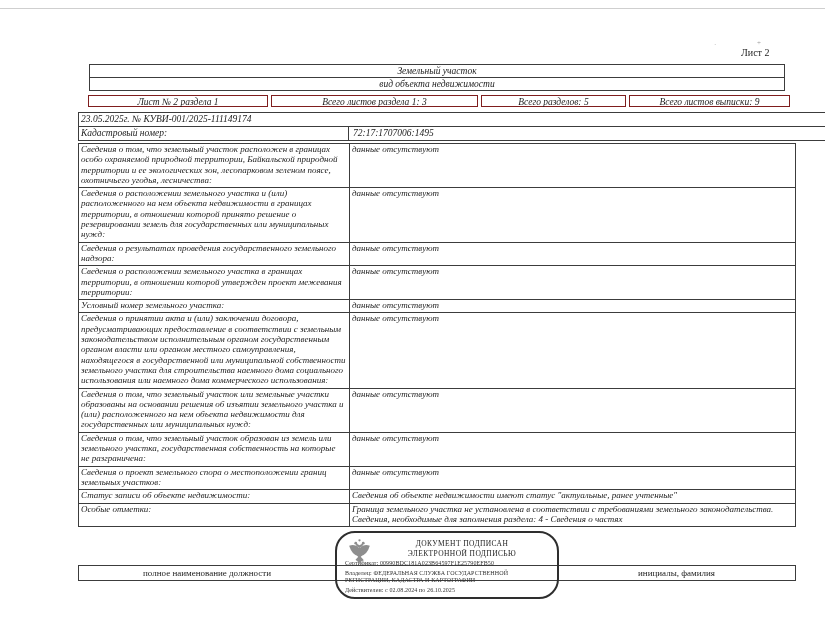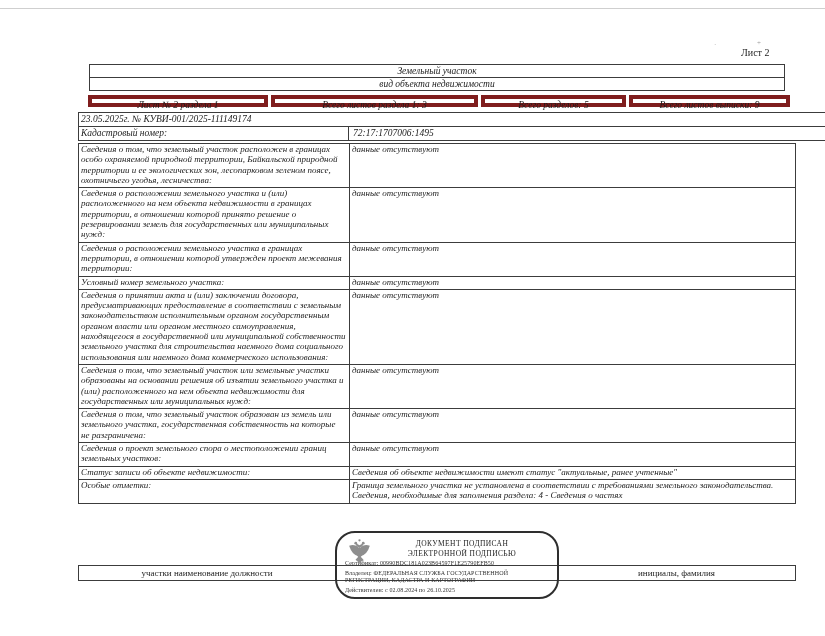--- a/index.html
+++ b/index.html
@@ -16,21 +16,21 @@
   .sheet-label{position:absolute;left:741px;top:47px;font-size:10px;}
 
   .doc{position:absolute;left:78px;top:64px;width:718px;font-style:italic;}
 
   .obj-table{width:696px;margin-left:11px;}
   .obj-row{border:1px solid #3c3c3c;text-align:center;font-size:9.5px;
     height:12px;line-height:12px;}
   .obj-row + .obj-row{margin-top:-1px;}
 
   .sheet-info{width:702px;margin-left:10px;margin-top:4px;display:flex;gap:3px;}
-  .sheet-info .cell{border:4px solid #7f1d1d;text-align:center;font-size:9.5px;
+  .sheet-info .cell{border:1px solid #7f1d1d;text-align:center;font-size:9.5px;
     height:12px;line-height:12px;box-sizing:border-box;}
   .sheet-info .cell:nth-child(1){width:180px;}
   .sheet-info .cell:nth-child(2){width:207px;}
   .sheet-info .cell:nth-child(3){width:145px;}
   .sheet-info .cell:nth-child(4){flex:1;}
 
   .docnum-table{width:802px;margin-top:5px;border:1px solid #3c3c3c;box-sizing:border-box;}
   .docnum-row{font-size:9.5px;height:13px;line-height:13px;padding-left:2px;}
   .cad-row{display:flex;border-top:1px solid #3c3c3c;font-size:9.5px;height:13px;line-height:13px;}
   .cad-label{width:270px;box-sizing:border-box;border-right:1px solid #3c3c3c;padding-left:2px;}
@@ -97,20 +97,24 @@
       <tbody id="details-tbody">
           <tr>
             <td class="c-label">Сведения о том, что земельный участок расположен в границах особо охраняемой природной территории, Байкальской природной территории и ее экологических зон, лесопарковом зеленом поясе, охотничьего угодья, лесничества:</td>
             <td class="c-value">данные отсутствуют</td>
           </tr>
           <tr>
             <td class="c-label">Сведения о расположении земельного участка и (или) расположенного на нем объекта недвижимости в границах территории, в отношении которой принято решение о резервировании земель для государственных или муниципальных нужд:</td>
             <td class="c-value">данные отсутствуют</td>
           </tr>
           <tr>
+            <td class="c-label">Сведения о результатах проведения государственного земельного надзора:</td>
+            <td class="c-value">данные отсутствуют</td>
+          </tr>
+          <tr>
             <td class="c-label">Сведения о расположении земельного участка в границах территории, в отношении которой утвержден проект межевания территории:</td>
             <td class="c-value">данные отсутствуют</td>
           </tr>
           <tr>
             <td class="c-label">Условный номер земельного участка:</td>
             <td class="c-value">данные отсутствуют</td>
           </tr>
           <tr>
             <td class="c-label">Сведения о принятии акта и (или) заключении договора, предусматривающих предоставление в соответствии с земельным законодательством исполнительным органом государственным органом власти или органом местного самоуправления, находящегося в государственной или муниципальной собственности земельного участка для строительства наемного дома социального использования или наемного дома коммерческого использования:</td>
             <td class="c-value">данные отсутствуют</td>
@@ -134,21 +138,21 @@
           <tr>
             <td class="c-label">Особые отметки:</td>
             <td class="c-value">Граница земельного участка не установлена в соответствии с требованиями земельного законодательства. Сведения, необходимые для заполнения раздела: 4 - Сведения о частях</td>
           </tr>
         </tbody>
     </table>
 
   </div>
 
   <div class="sig-table">
-    <div class="sig-cell sig-pos">участки наименование должности</div>
+    <div class="sig-cell sig-pos">полное наименование должности</div>
     <div class="sig-cell sig-mid"></div>
     <div class="sig-cell sig-name">инициалы, фамилия</div>
   </div>
 
   <div class="stamp">
     <svg class="stamp-emblem" viewBox="0 0 40 44" xmlns="http://www.w3.org/2000/svg">
       <g fill="#8e8e8e">
         <circle cx="20" cy="3.5" r="2"></circle>
         <path d="M13 8 L20 12 L27 8 L25 14 L20 15.5 L15 14 Z"></path>
         <circle cx="13.5" cy="8.5" r="2.4"></circle>

